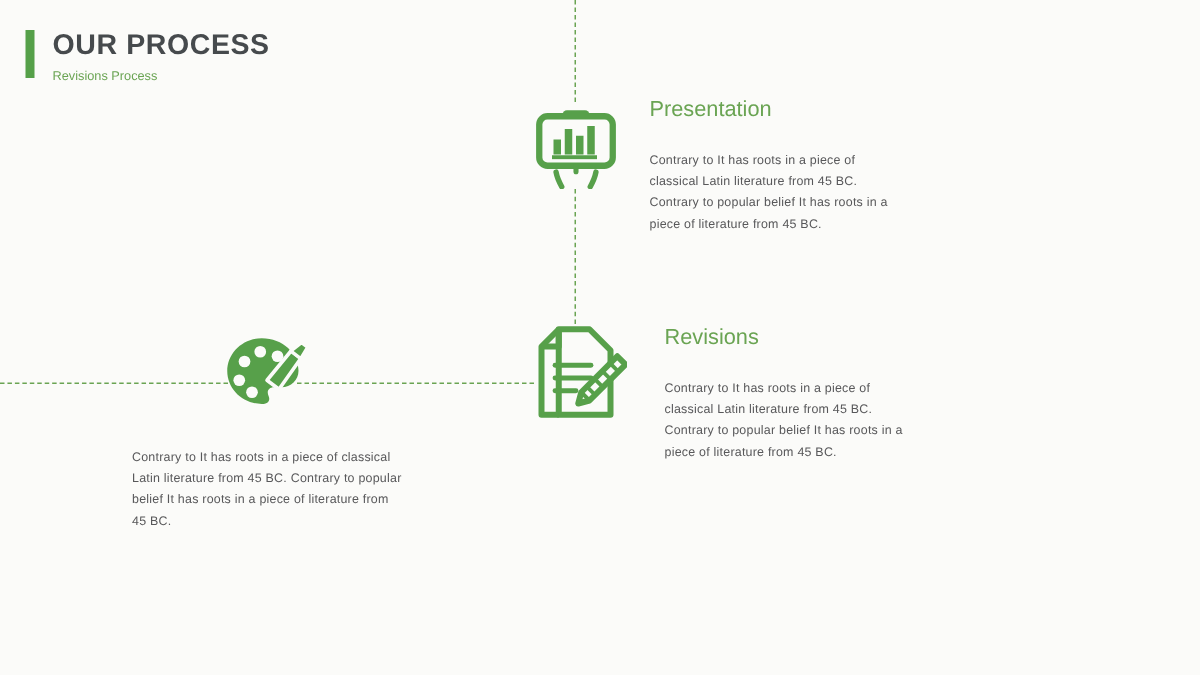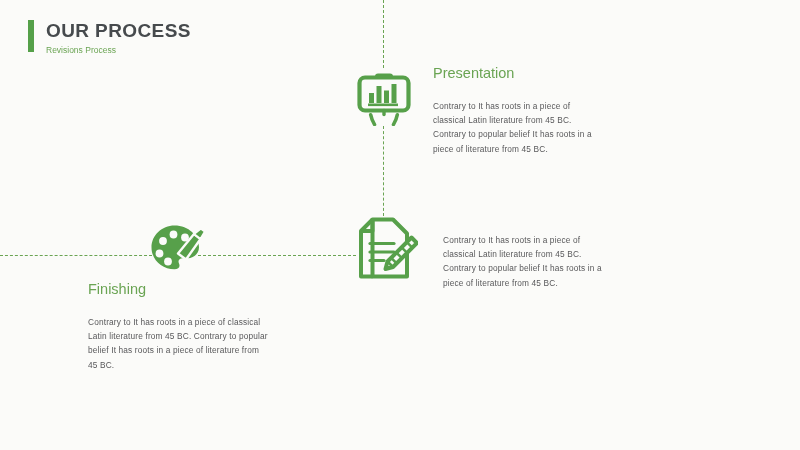--- a/index.html
+++ b/index.html
@@ -16,21 +16,21 @@
   #slide {
     position: relative;
     width: 800px;
     height: 450px;
     background: #fbfbf9;
   }
 
   
   .title-block {
     position: absolute;
-    left: 28px;
+    left: 17px;
     top: 20px;
     display: flex;
     align-items: flex-start;
   }
   .accent-bar {
     width: 6px;
     height: 32px;
     background: #55a049;
     margin-right: 12px;
     flex: 0 0 auto;
@@ -167,21 +167,21 @@
       <path d="M46 14l6.5 5 4.5-7.5-4-3-7 5.5z" fill="#57a04a" stroke="#fbfbf9" stroke-width="2.2" stroke-linejoin="round"></path>
     </svg>
   </div>
 
   <div class="step-text" id="text-presentation">
     <span class="step-head">Presentation</span>
     <span class="step-body">Contrary to It has roots in a piece of classical Latin literature from 45 BC. Contrary to popular belief It has roots in a piece of literature from 45 BC.</span>
   </div>
 
   <div class="step-text" id="text-revisions">
+    <span class="step-head">Revisions</span>
     <span class="step-body">Contrary to It has roots in a piece of classical Latin literature from 45 BC. Contrary to popular belief It has roots in a piece of literature from 45 BC.</span>
   </div>
 
   <div class="step-text" id="text-finishing">
-    <span class="step-head">Finishing</span>
     <span class="step-body">Contrary to It has roots in a piece of classical Latin literature from 45 BC. Contrary to popular belief It has roots in a piece of literature from 45 BC.</span>
   </div>
 
 </div>
 
 </body></html>

